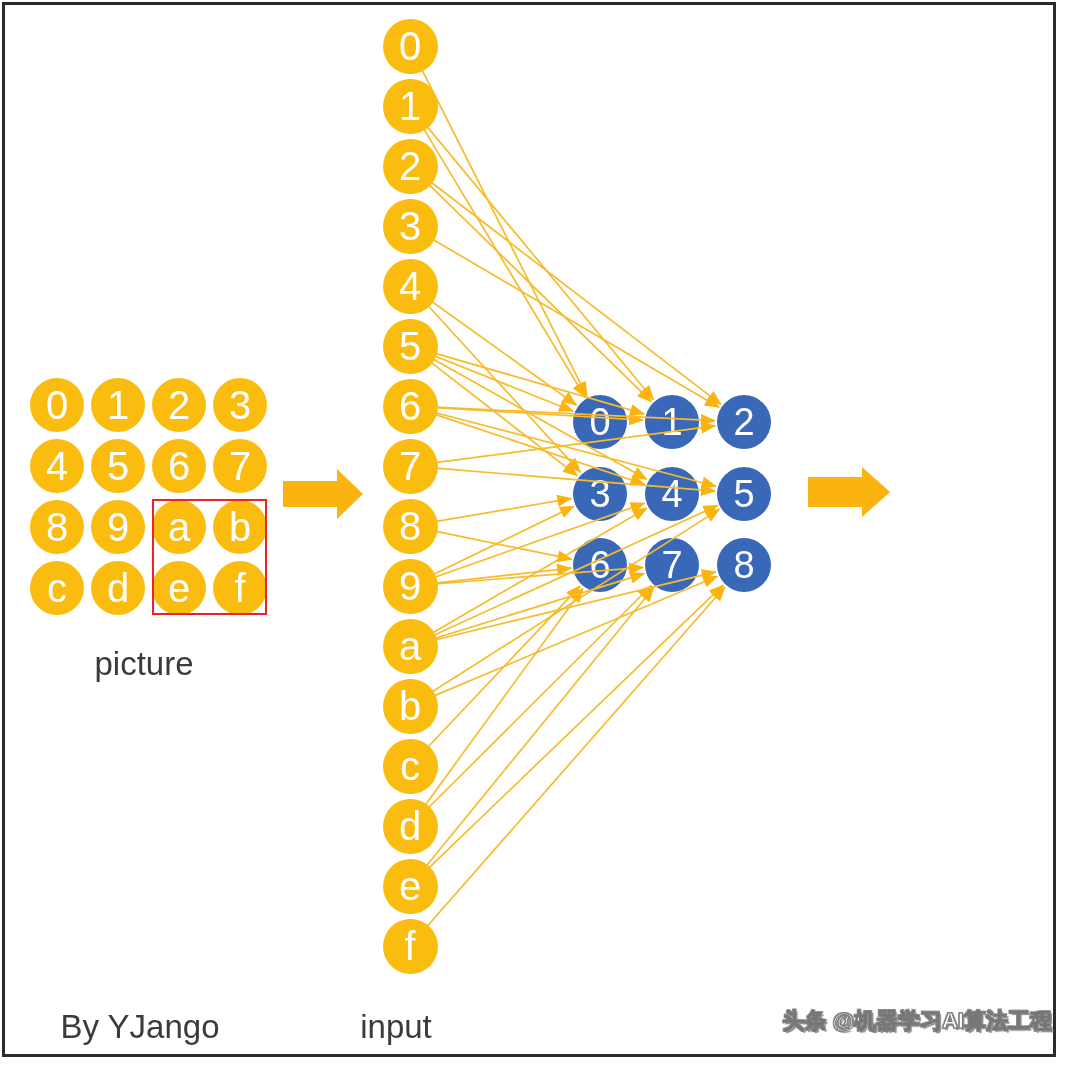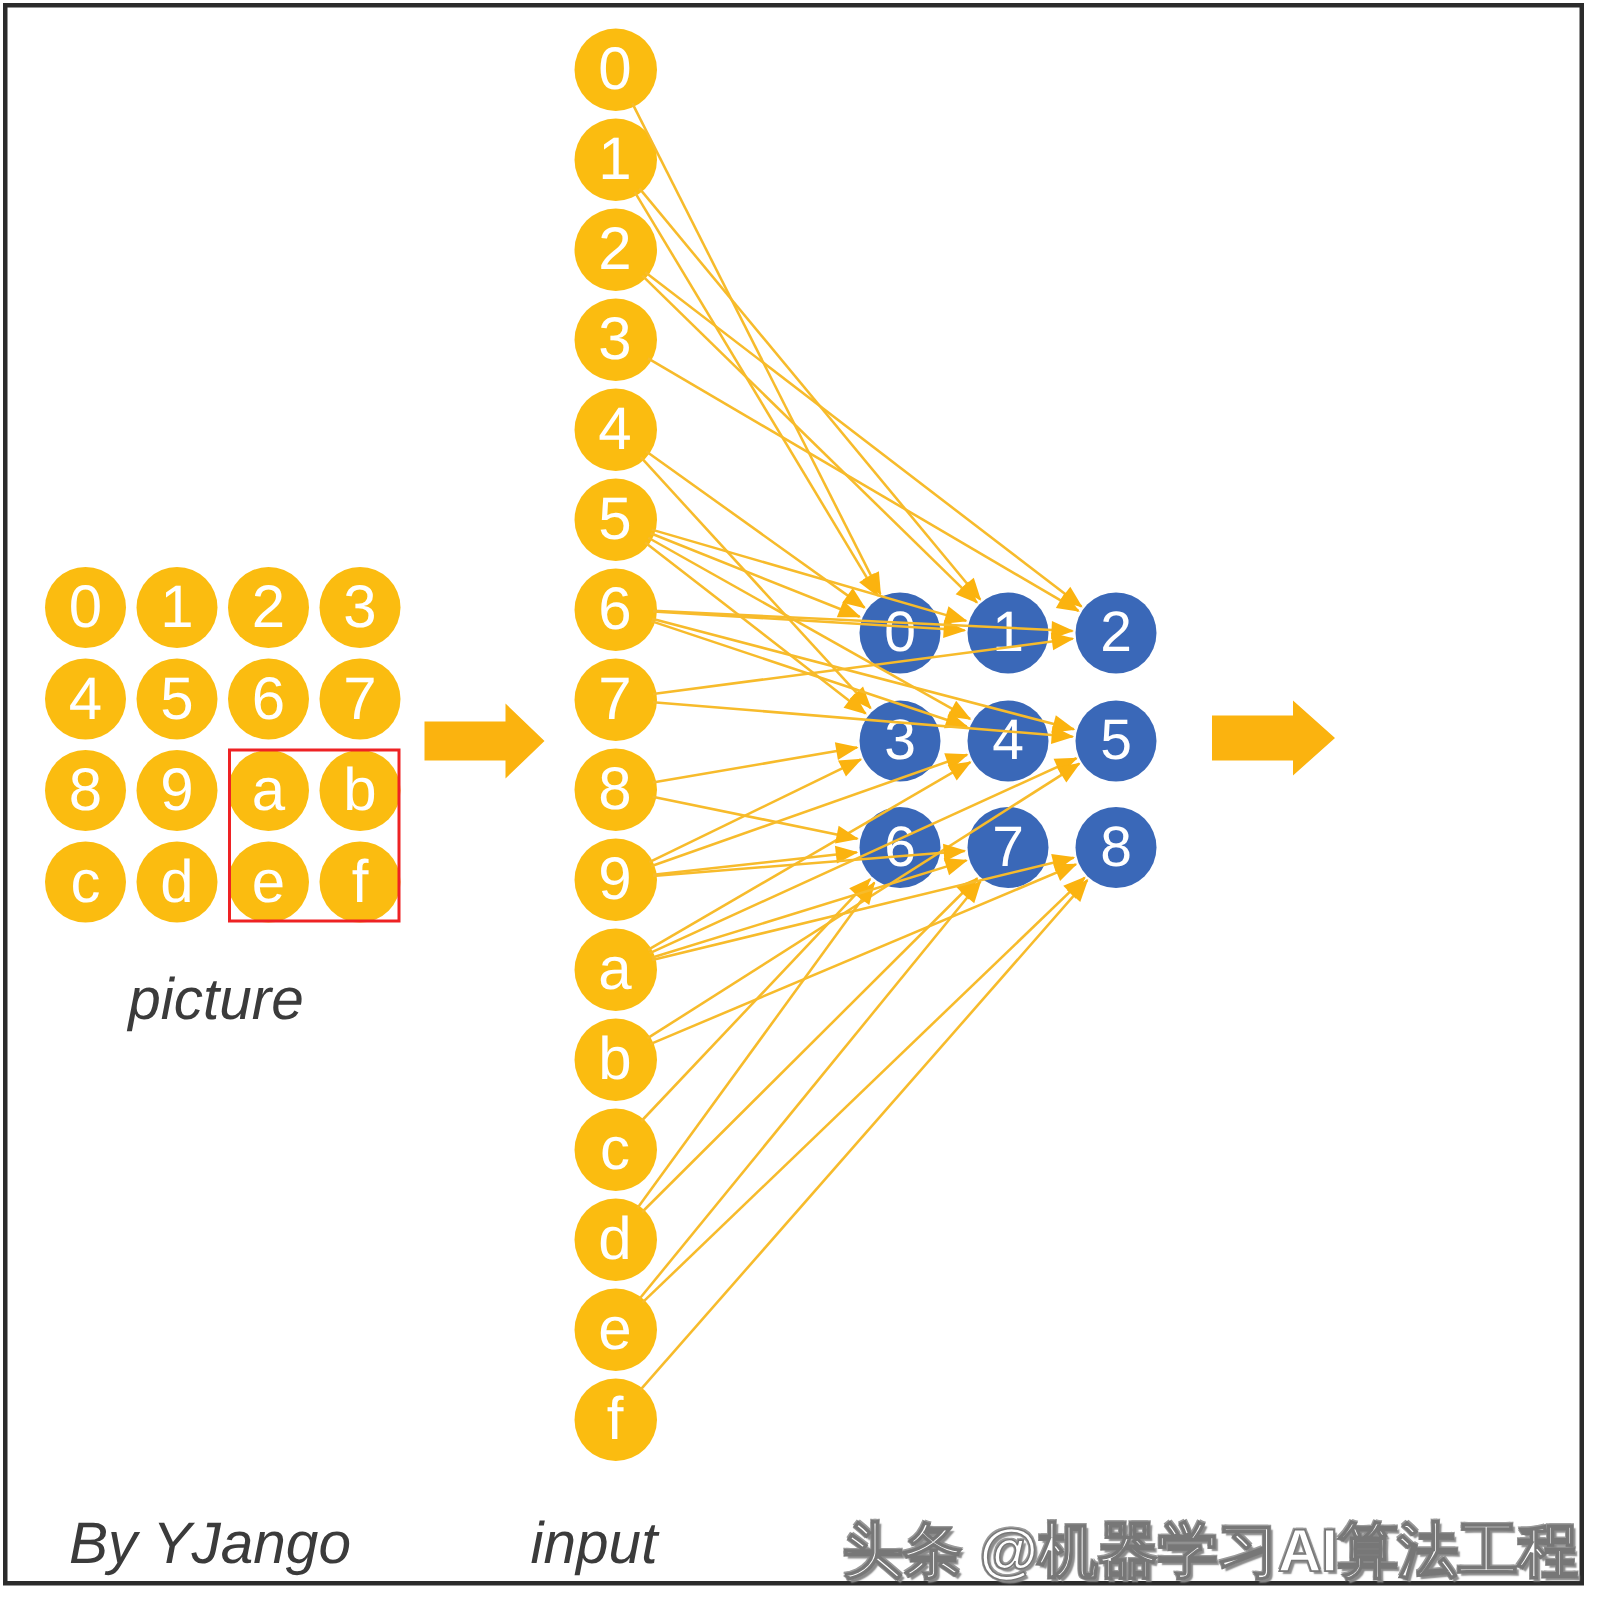--- a/index.html
+++ b/index.html
@@ -18,30 +18,29 @@
     font-family:"Liberation Sans", sans-serif;
   }
   .node.yellow{background:var(--yellow,#FBBC10);font-size:40px;}
   .node.blue{background:var(--blue,#3A68B8);font-size:38px;}
   #kernel-box{
     position:absolute;left:152px;top:499px;width:115px;height:116px;
     border:2.5px solid var(--red,#EE2224);box-sizing:border-box;z-index:3;
     background:transparent;
   }
   .label{
-    position:absolute;color:var(--labelc,#3B3B3B);font-size:39px;z-index:2;
+    position:absolute;color:var(--labelc,#3B3B3B);font-size:33px;z-index:2;
     text-align:center;
-    font-style:italic;
   }
   #picture-label{left:54px;top:645px;width:180px;}
   #input-label{left:336px;top:1008px;width:120px;}
   #credit{left:40px;top:1008px;width:200px;text-align:center;}
   #watermark{
     position:absolute;right:16px;top:1006px;white-space:nowrap;z-index:5;
-    font-size:40px;font-weight:bold;color:#ffffff;
+    font-size:22px;font-weight:bold;color:#ffffff;
     -webkit-text-stroke:1px #777777;
     text-shadow:2px 2px 1px #8a8a8a,-1px -1px 0 #9a9a9a,1px -1px 0 #999999,-1px 1px 0 #999999;
   }
   #overlay{
     position:absolute;left:0;top:0;width:1068px;height:1071px;z-index:4;
     pointer-events:none;
   }
   #overlay line{fill:none;}
 </style>
 </head>

